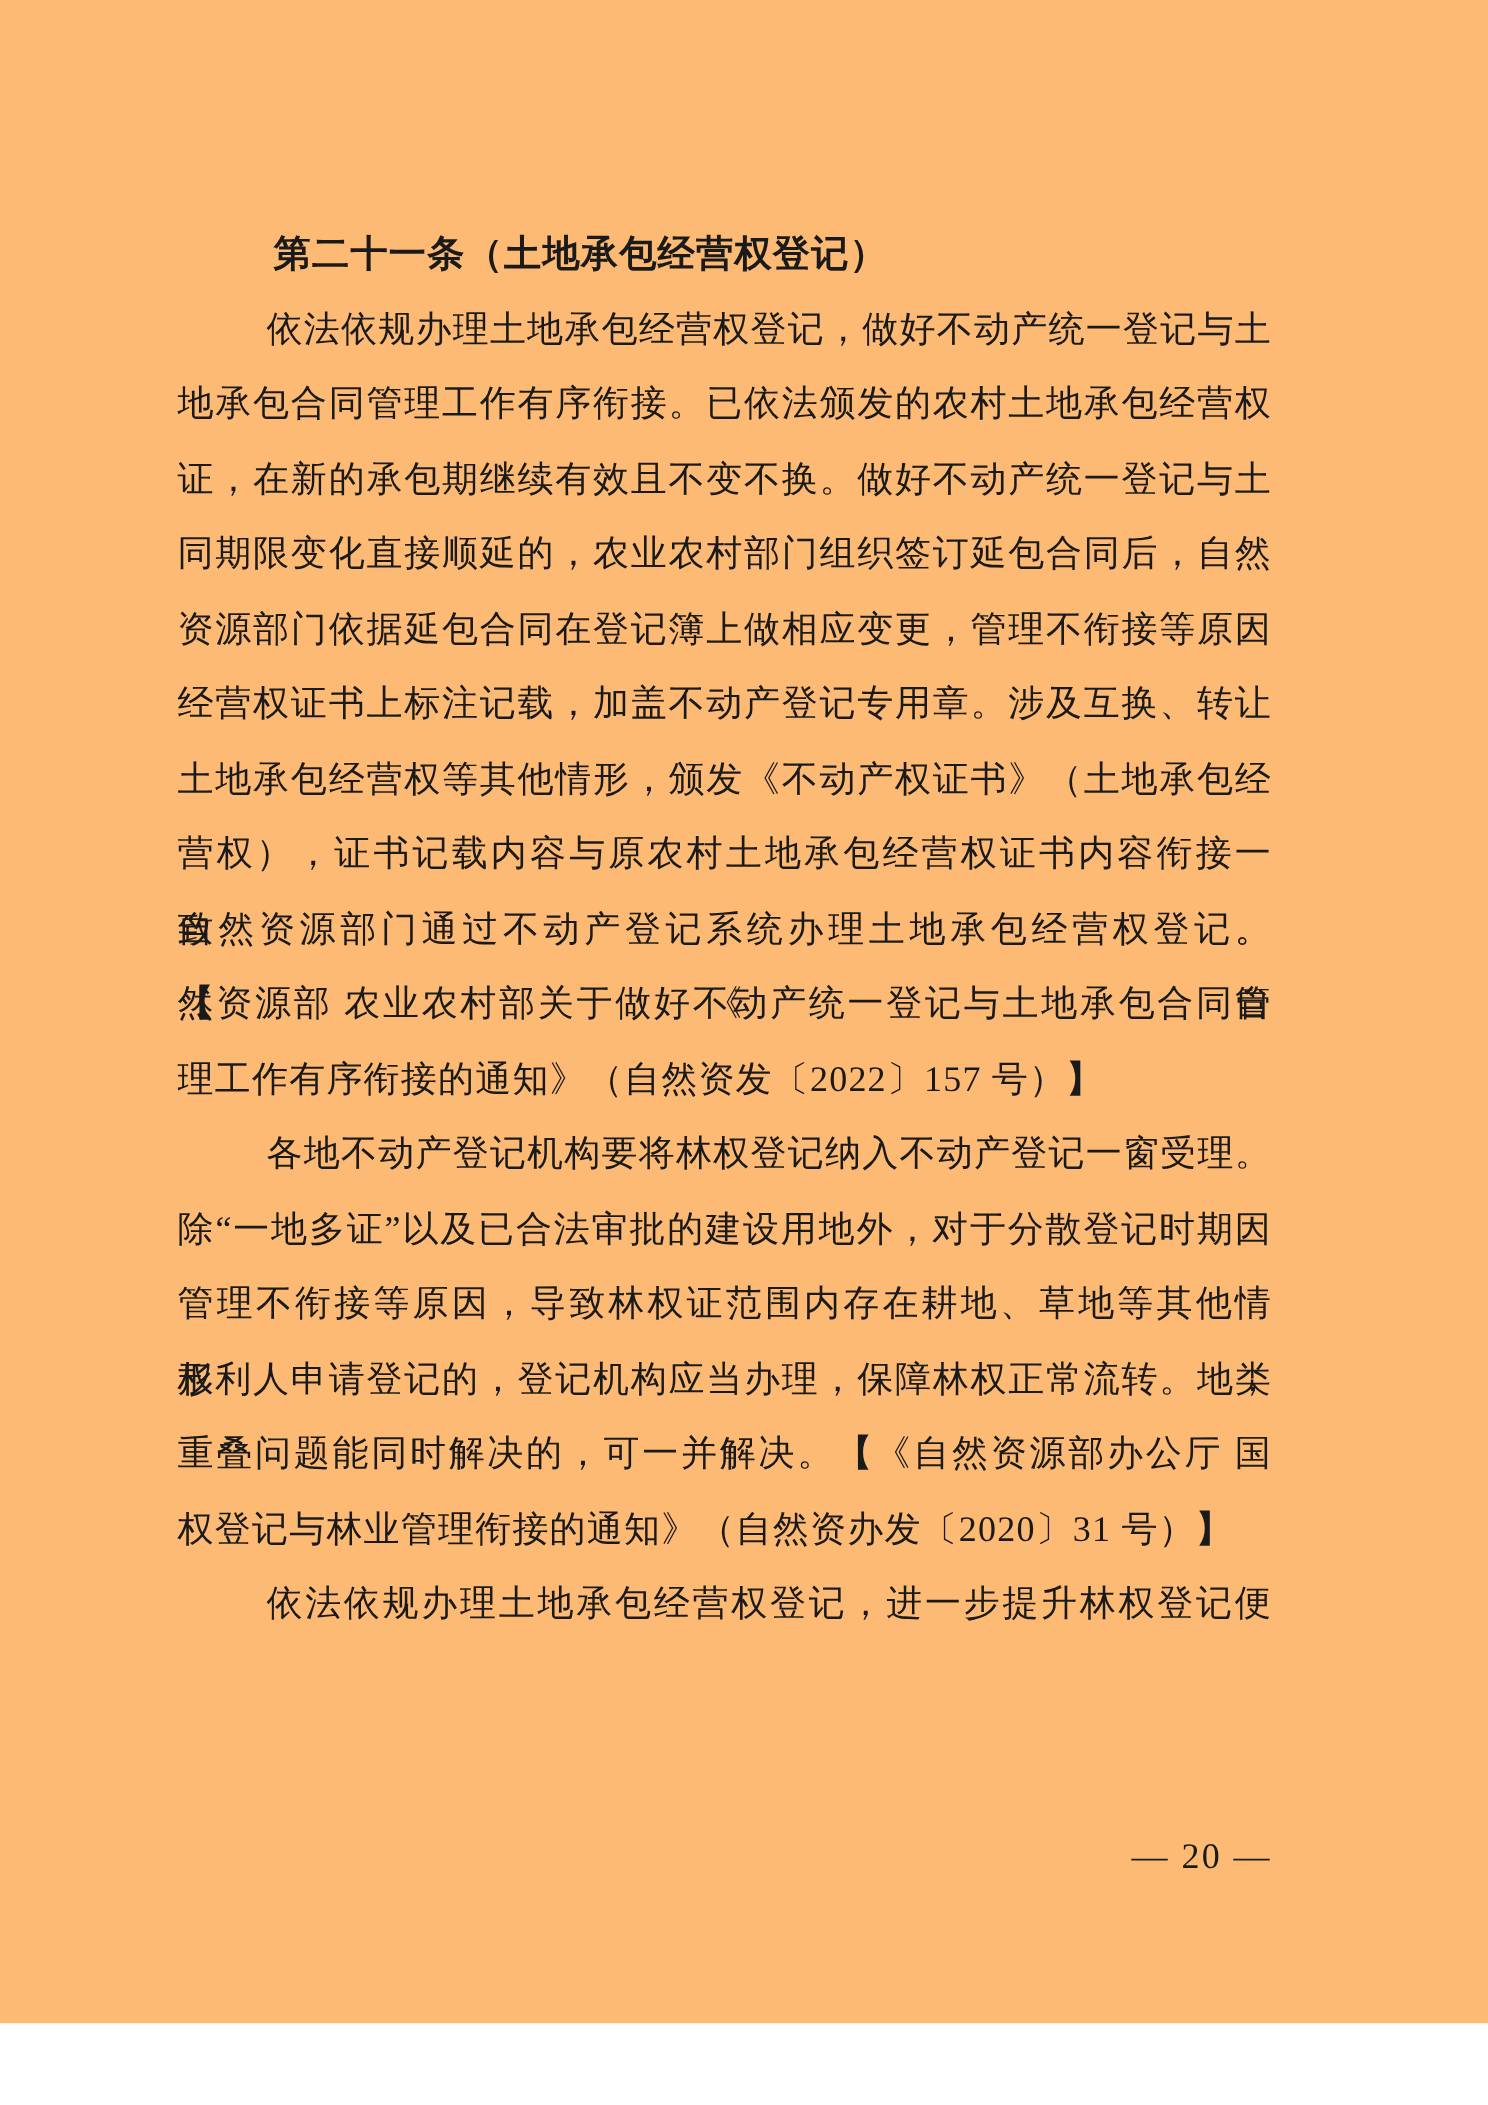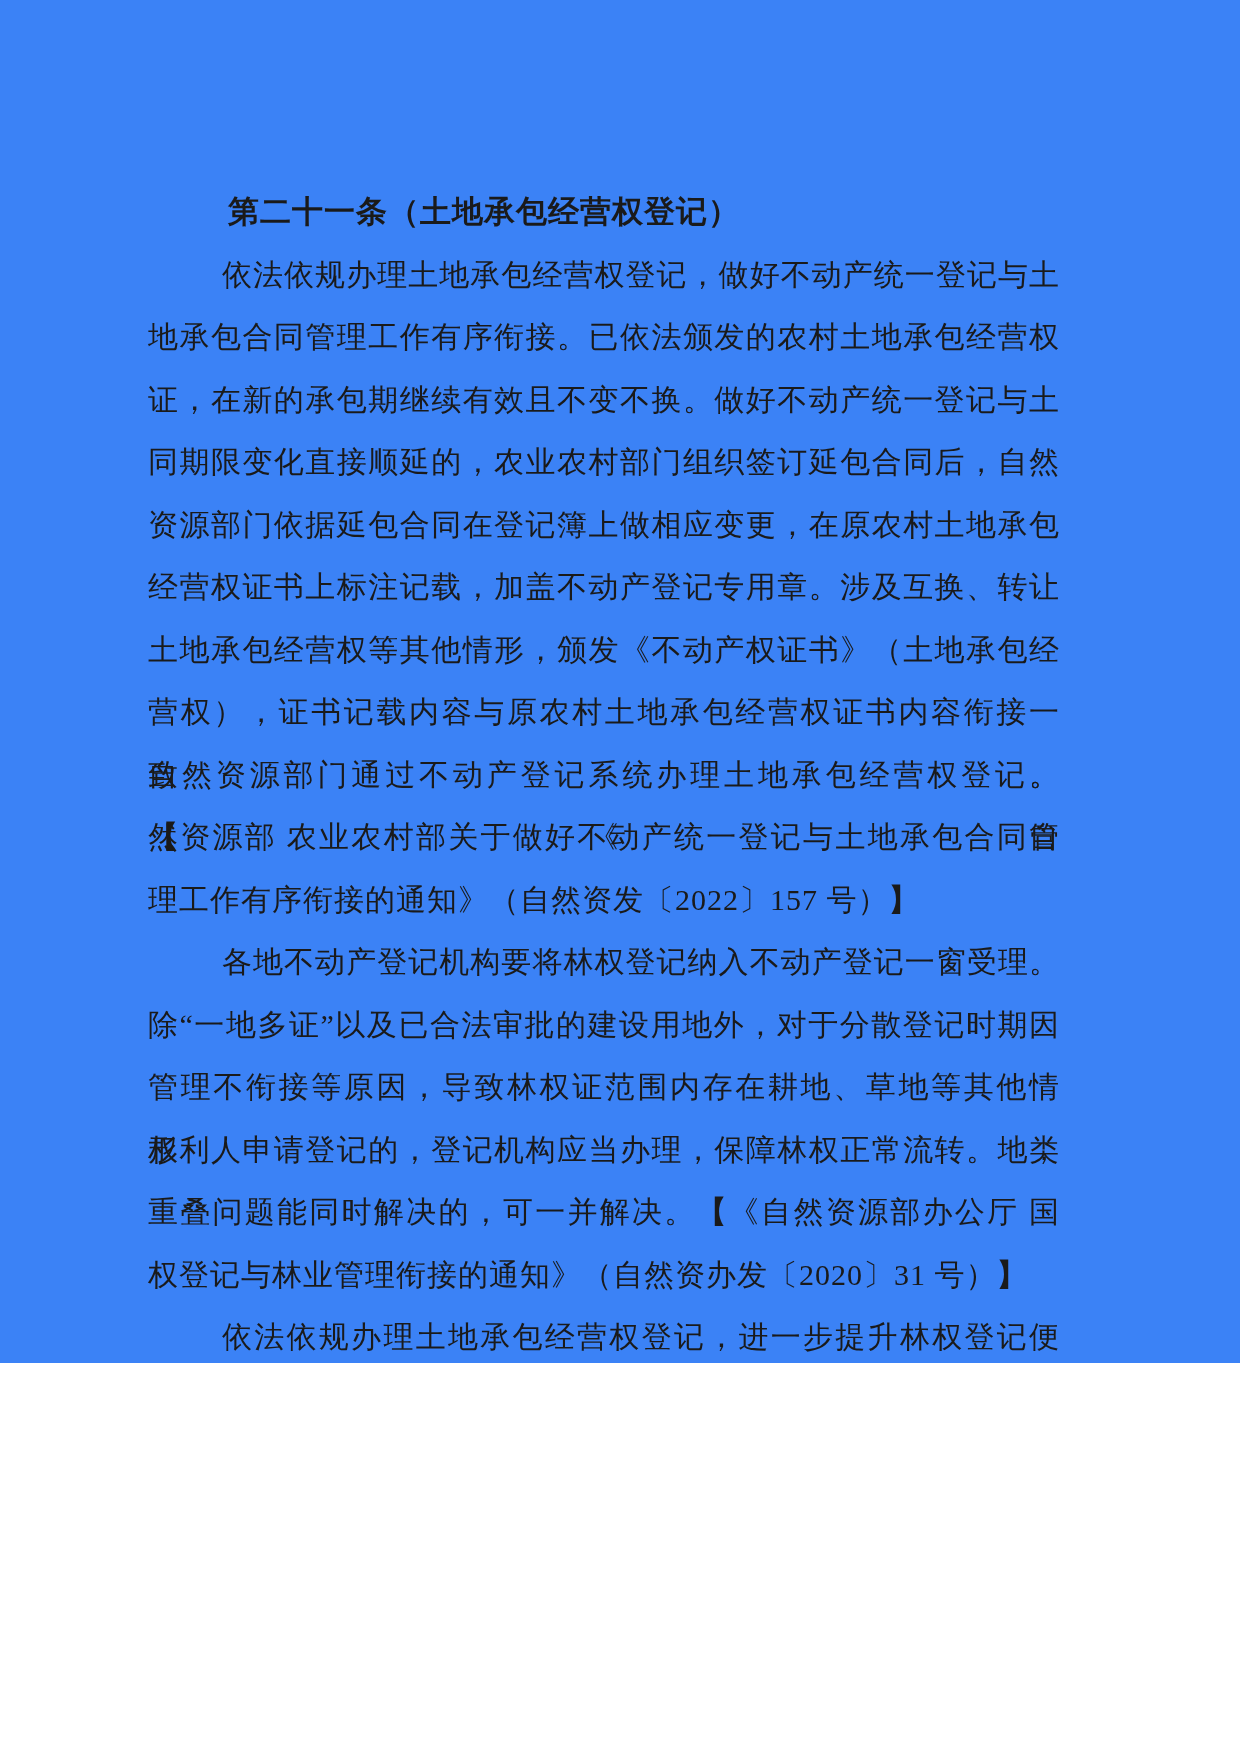--- a/index.html
+++ b/index.html
@@ -1,20 +1,20 @@
 <!DOCTYPE html>
 <html><head>
 <meta charset="utf-8">
 <style>
   html, body { margin: 0; padding: 0; }
   .page {
     position: relative;
     width: 1240px;
-    height: 1363px;
-    background: #3b82f6;
+    height: 1686px;
+    background: #fdba74;
     color: #1a1a1a;
     font-family: "Liberation Serif", "DejaVu Serif", serif;
     overflow: hidden;
   }
   .doc {
     position: absolute;
     left: 148px;
     top: 181px;
     width: 912px;
   }
@@ -56,21 +56,21 @@
 </head>
 <body>
 
 <div class="page">
   <div class="doc">
       <div class="line heading">第二十一条（土地承包经营权登记）</div>
       <div class="line body first"><span class="seg">依法依规办理土地承包经营权登记，做好不动产统一登记与土</span></div>
       <div class="line body"><span class="seg">地承包合同管理工作有序衔接。已依法颁发的农村土地承包经营权</span></div>
       <div class="line body"><span class="seg">证，在新的承包期继续有效且不变不换。做好不动产统一登记与土</span></div>
       <div class="line body"><span class="seg">同期限变化直接顺延的，农业农村部门组织签订延包合同后，自然</span></div>
-      <div class="line body"><span class="seg">资源部门依据延包合同在登记簿上做相应变更，在原农村土地承包</span></div>
+      <div class="line body"><span class="seg">资源部门依据延包合同在登记簿上做相应变更，管理不衔接等原因</span></div>
       <div class="line body"><span class="seg">经营权证书上标注记载，加盖不动产登记专用章。涉及互换、转让</span></div>
       <div class="line body"><span class="seg">土地承包经营权等其他情形，颁发《不动产权证书》（土地承包经</span></div>
       <div class="line body"><span class="seg">营权），证书记载内容与原农村土地承包经营权证书内容衔接一致。</span></div>
       <div class="line body"><span class="seg">自然资源部门通过不动产登记系统办理土地承包经营权登记。</span><span class="seg bold">【</span><span class="seg">《自</span></div>
       <div class="line body"><span class="seg">然资源部 农业农村部关于做好不动产统一登记与土地承包合同管</span></div>
       <div class="line body last"><span class="seg">理工作有序衔接的通知》（自然资发〔2022〕157 号）</span><span class="seg bold">】</span></div>
       <div class="line body first"><span class="seg">各地不动产登记机构要将林权登记纳入不动产登记一窗受理。</span></div>
       <div class="line body"><span class="seg">除“一地多证”以及已合法审批的建设用地外，对于分散登记时期因</span></div>
       <div class="line body"><span class="seg">管理不衔接等原因，导致林权证范围内存在耕地、草地等其他情形，</span></div>
       <div class="line body"><span class="seg">权利人申请登记的，登记机构应当办理，保障林权正常流转。地类</span></div>

